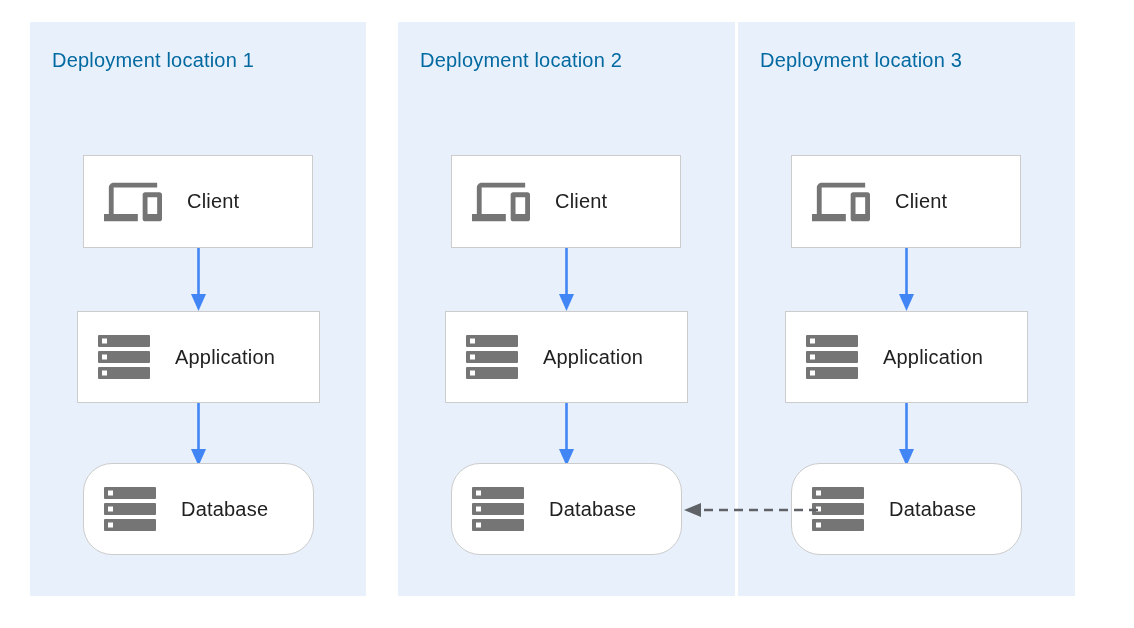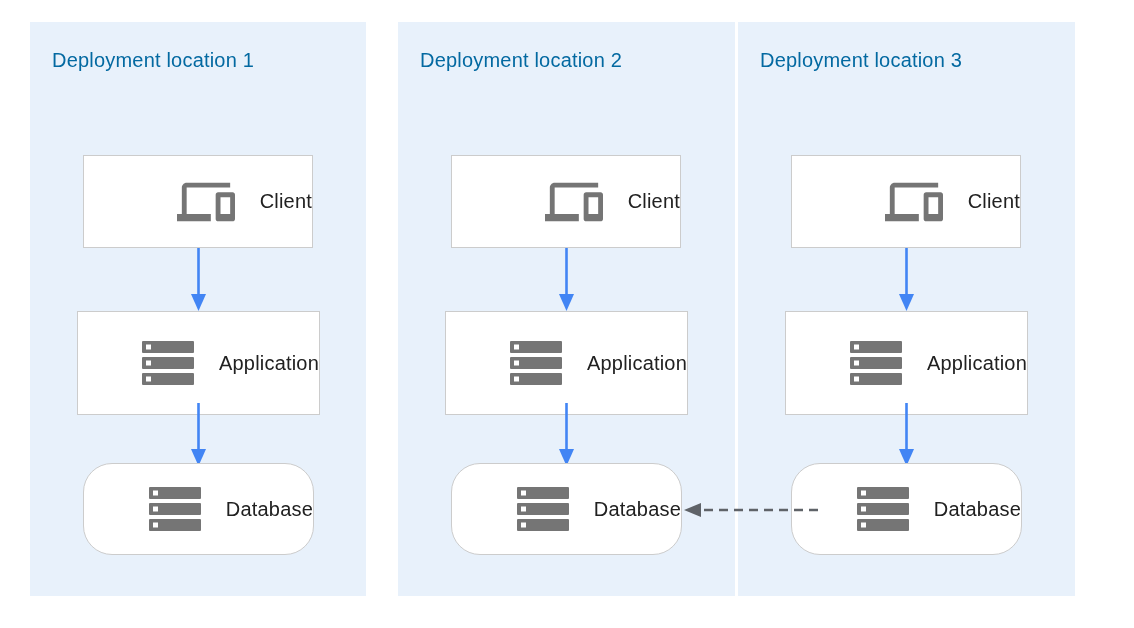--- a/index.html
+++ b/index.html
@@ -35,24 +35,23 @@
     white-space: nowrap;
   }
 
   .node {
     position: absolute;
     background: #FFFFFF;
     border: 1px solid #CCCCCC;
     display: flex;
     align-items: center;
     padding-left: 20px;
-    justify-content: flex-end;
   }
   .node-client   { top: 133px; left: 53px; width: 230px; height: 93px; }
-  .node-app      { top: 289px; left: 47px; width: 243px; height: 104px; }
+  .node-app      { top: 289px; left: 47px; width: 243px; height: 92px; }
   .node-db       { top: 441px; left: 53px; width: 231px; height: 92px; border-radius: 29px; }
 
   .node .icon {
     flex: 0 0 auto;
     display: flex;
     align-items: center;
     justify-content: center;
   }
   .node .node-label {
     margin-left: 25px;

